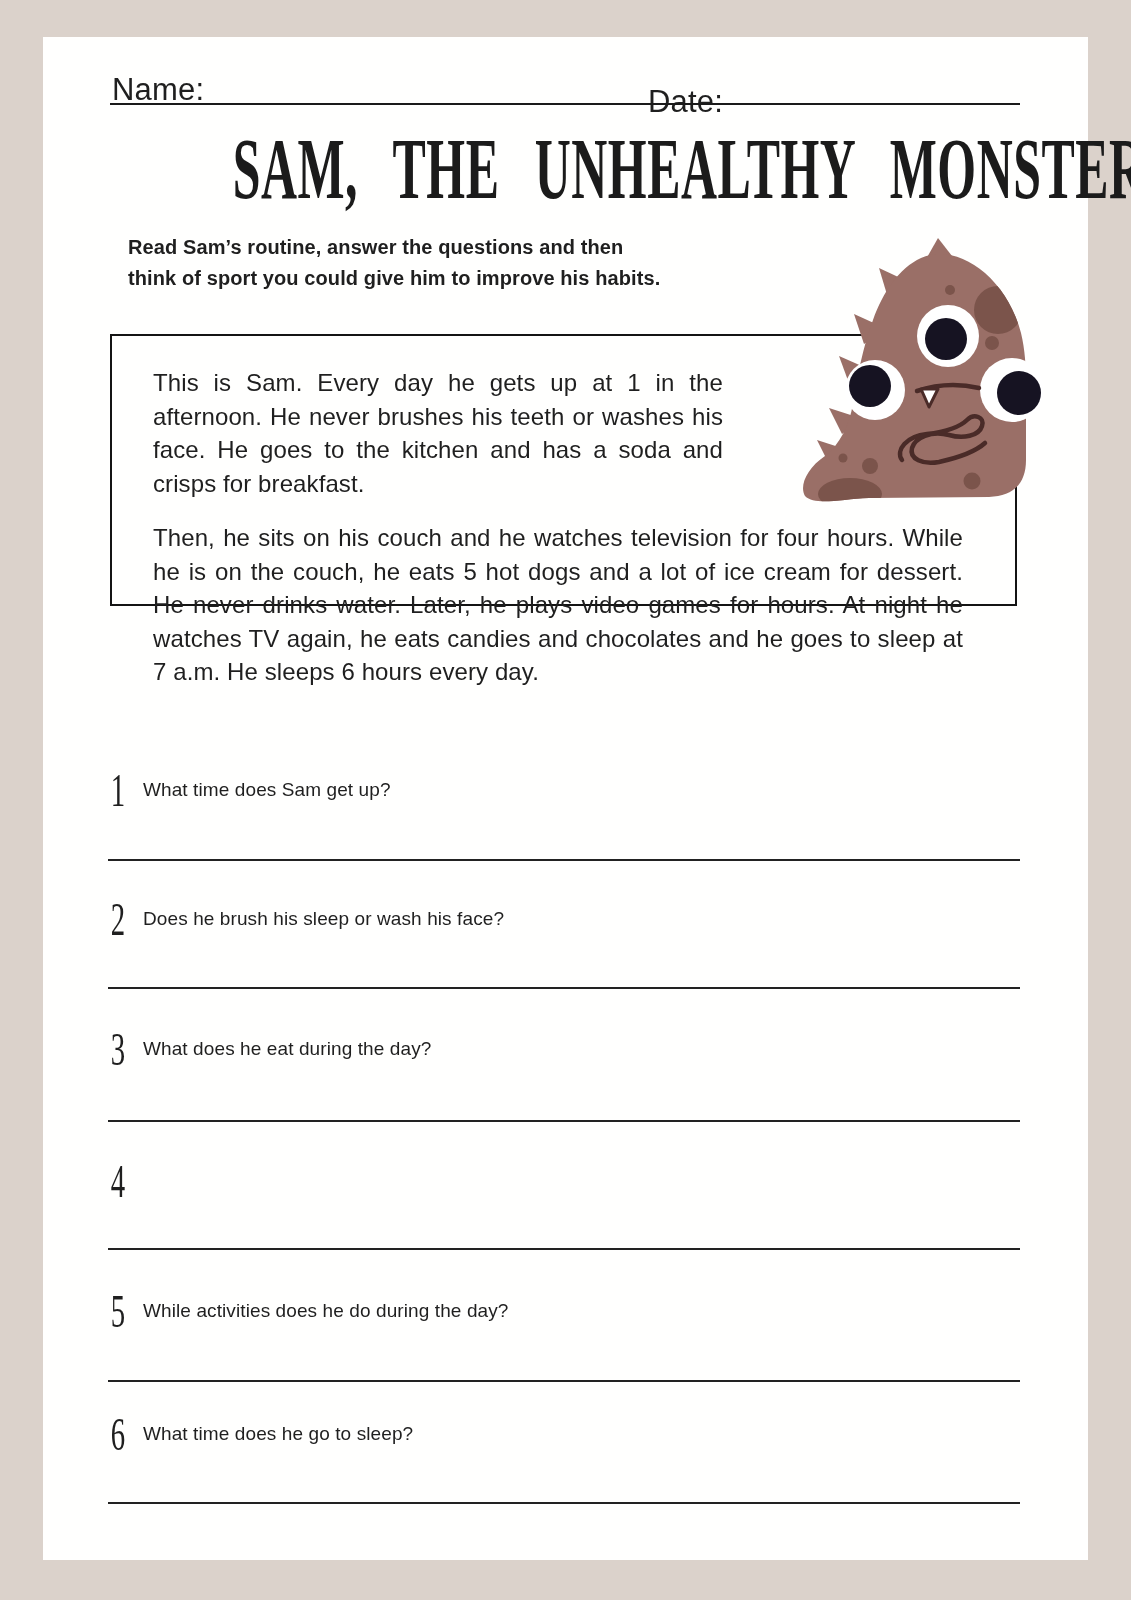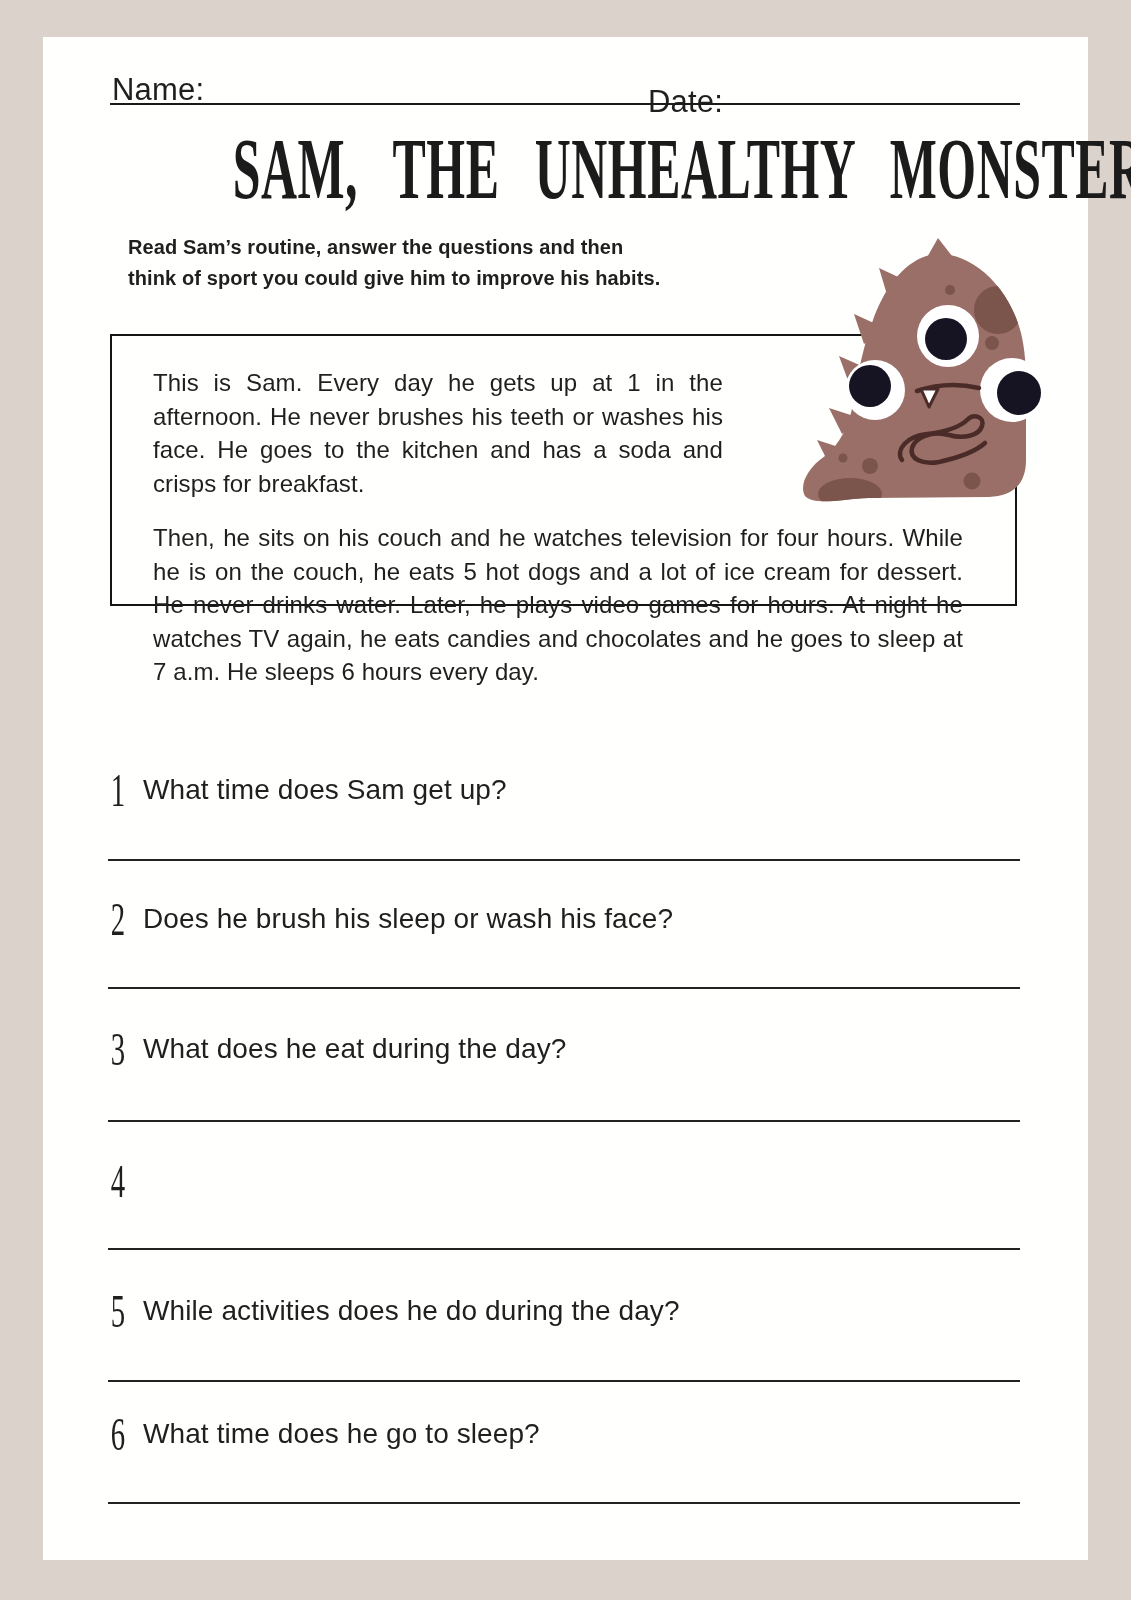--- a/index.html
+++ b/index.html
@@ -45,21 +45,21 @@
   .monster{left:795px;top:228px;width:260px;height:310px;}
   
   .q-row{
     left:108px;width:912px;height:46px;display:flex;align-items:center;gap:15px;
   }
   .q-num{
     font-family:"Liberation Serif",serif;font-weight:500;font-size:40px;line-height:40px;
     display:inline-block;width:20px;text-align:center;
     transform:scale(.72,1.18);transform-origin:center 60%;
   }
-  .q-text{font-size:28px;letter-spacing:.1px;padding-bottom:2px;}
+  .q-text{font-size:19px;letter-spacing:.1px;padding-bottom:2px;}
   .answer-line{left:108px;width:912px;border-top:2px solid #222;height:0;}
 </style>
 </head>
 <body>
 
 <div class="sheet"></div>
 
 <div class="abs field-label" style="left:112px;top:72px;">Name:</div>
 <div class="abs field-label" style="left:648px;top:72px;margin-top:12px;">Date:</div>
 <div class="abs header-rule" style="left:110px;top:103px;width:910px;"></div>

